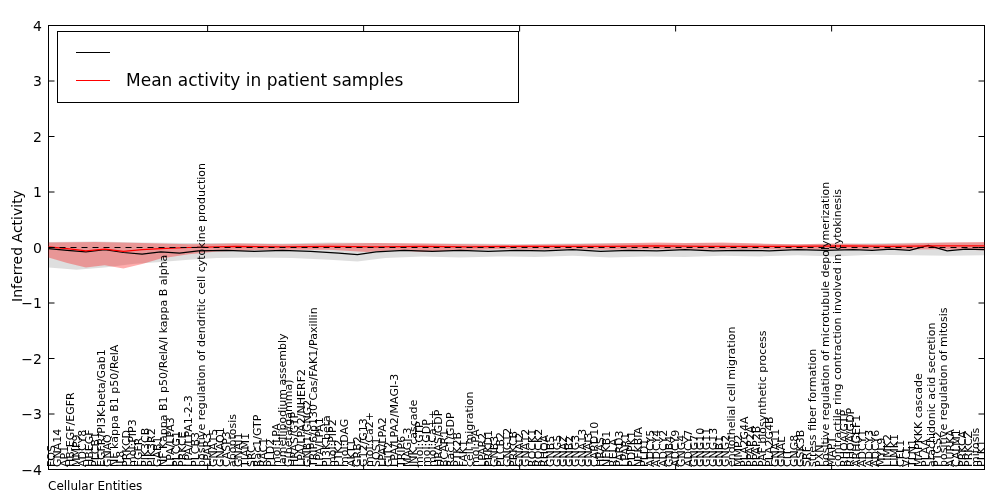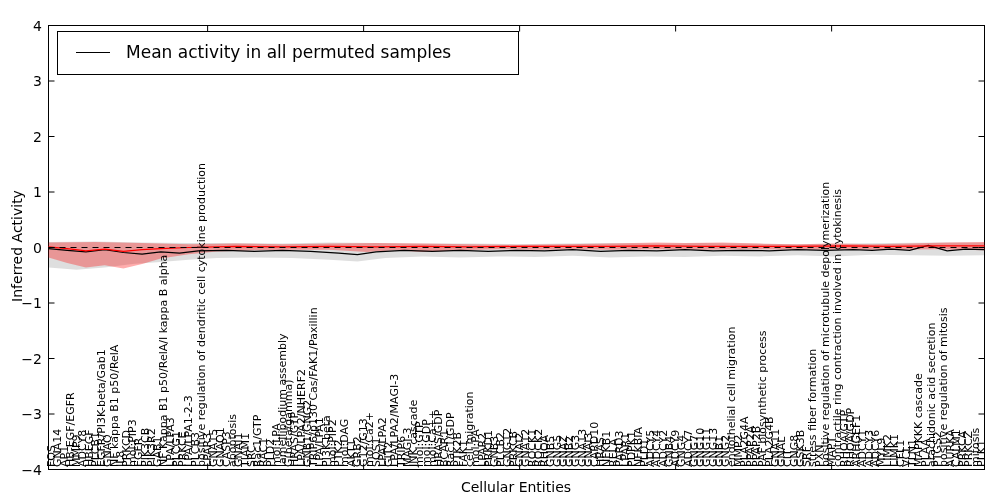--- a/index.html
+++ b/index.html
@@ -1,20 +1,20 @@
 <!DOCTYPE html>
 <html><head>
 <meta charset="utf-8">
 <style>
   html,body{margin:0;padding:0;background:#ffffff;}
   .fig{position:relative;width:1000px;height:500px;background:#ffffff;
        font-family:"DejaVu Sans","Liberation Sans",sans-serif;color:#000;overflow:hidden;}
   .chart-title{position:absolute;left:48px;top:2px;width:936px;text-align:center;
        font-size:17px;}
-  .xlabel{position:absolute;left:48px;top:479px;width:936px;text-align:center;font-size:14px;}
+  .xlabel{position:absolute;left:48px;top:479px;width:936px;text-align:left;font-size:12px;}
   .ylabel{position:absolute;left:-48px;top:238px;width:130px;text-align:center;
        font-size:14px;transform:rotate(-90deg);}
   .plot-svg{position:absolute;left:0;top:0;}
   .ytick{position:absolute;width:30px;text-align:right;font-size:14px;line-height:16px;}
   .legend{position:absolute;left:57px;top:31px;width:462px;background:#ffffff;
        border:1.5px solid #000;padding:6px 10px 8px 10px;box-sizing:border-box;}
   .legend-row{display:flex;align-items:center;height:28px;font-size:17px;}
   .legend-line{display:inline-block;width:34px;height:0;border-top:1.6px solid #000;
        margin:0 16px 0 8px;}
   .entity-label{position:absolute;font-size:11px;line-height:11px;white-space:nowrap;
@@ -222,19 +222,22 @@
       <span class="entity-label" style="left: 950.92px; top: 467px;">CALM1</span>
       <span class="entity-label" style="left: 957.16px; top: 467px;">PRKCA</span>
       <span class="entity-label" style="left: 963.4px; top: 467px;">PRKCZ</span>
       <span class="entity-label" style="left: 969.64px; top: 467px;">mitosis</span>
       <span class="entity-label" style="left: 975.88px; top: 467px;">PLK1</span>
     </div>
 
   <div class="legend">
     <div class="legend-row">
       <span class="legend-line" id="leg-line-0" style="border-top-color: rgb(0, 0, 0);"></span>
-      <span>Mean activity in all permuted samples</span>
+    </div>
+    <div class="legend-row">
+      <span class="legend-line" id="leg-line-1" style="border-top-color: rgb(255, 0, 0);"></span>
+      <span>Mean activity in patient samples</span>
     </div>
   </div>
 
   <div class="ylabel">Inferred Activity</div>
   <div class="xlabel">Cellular Entities</div>
 </div>
 
 </body></html>

